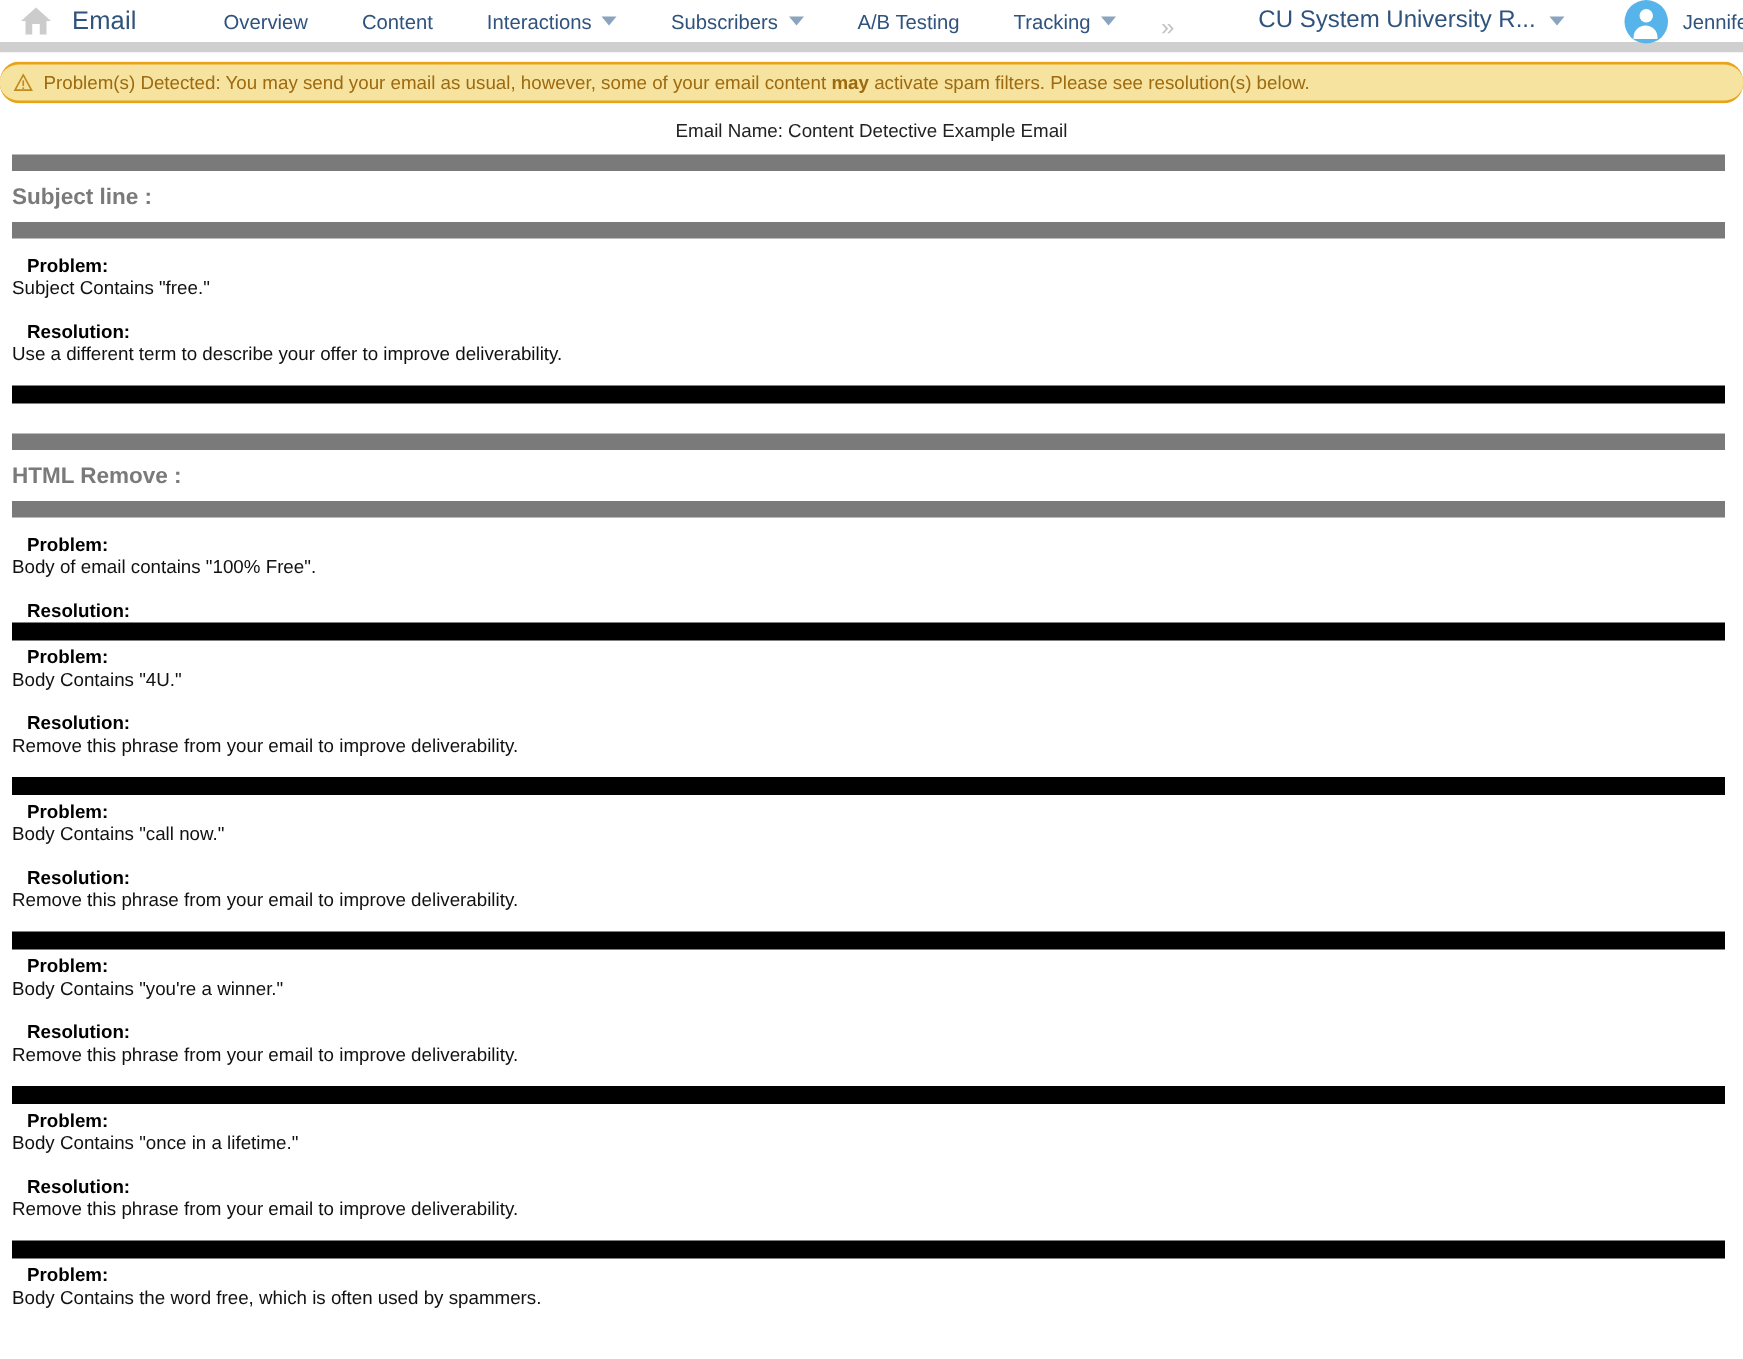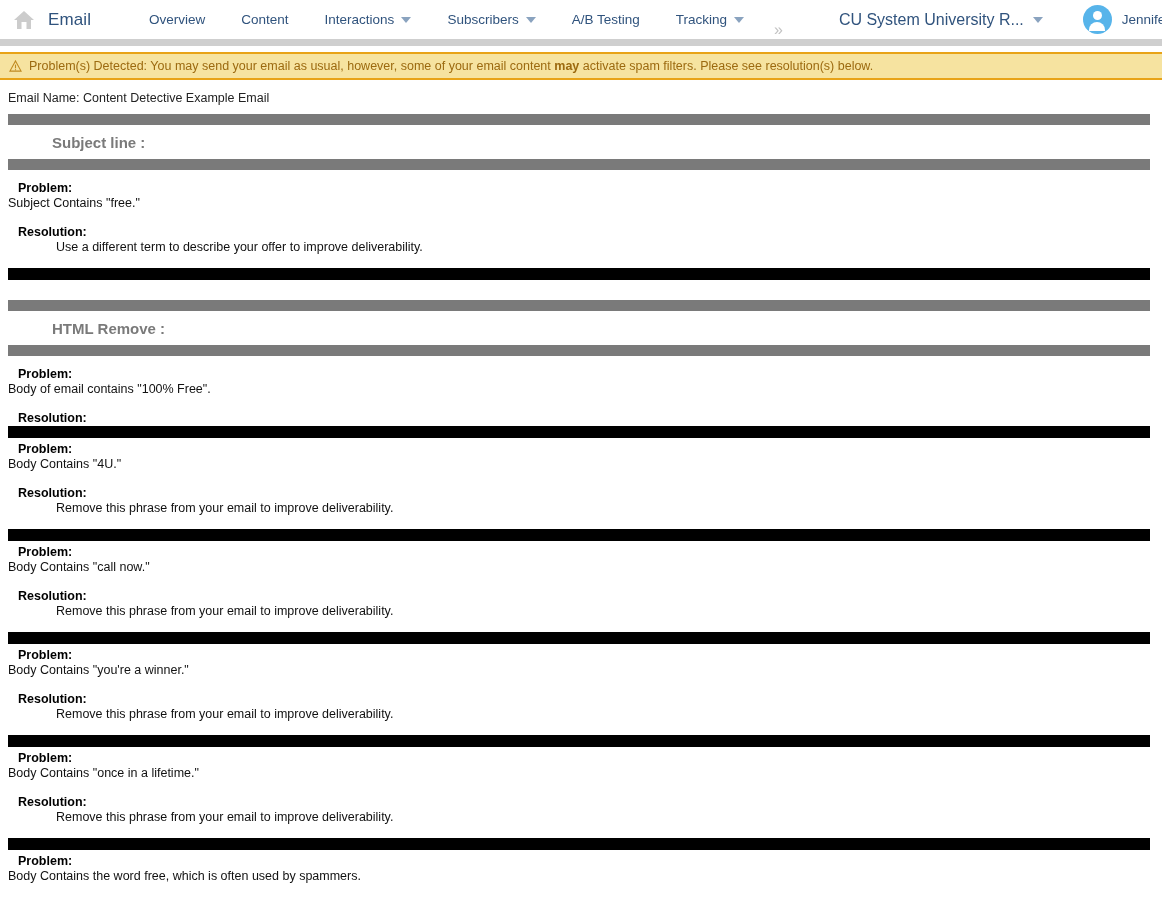--- a/index.html
+++ b/index.html
@@ -5,21 +5,21 @@
   * { box-sizing: border-box; }
   html, body {
     margin: 0; padding: 0;
     background: #ffffff;
     font-family: "Liberation Sans", sans-serif;
   }
   body { width: 1162px; height: 906px; overflow: hidden; position: relative; }
 
   
   .header {
-    height: 39px;
+    height: 28px;
     background: #ffffff;
     display: flex;
     align-items: center;
     position: relative;
   }
   .home-icon {
     margin-left: 13px;
     margin-right: 13px;
     display: flex; align-items: center;
   }
@@ -108,64 +108,65 @@
   .alert {
     background: #f6e3a0;
     border-top: 2px solid #e8a317;
     border-bottom: 2px solid #e8a317;
     height: 28px;
     display: flex;
     align-items: center;
     padding-left: 9px;
     font-size: 12.5px;
     color: #9c6a10;
+    border-radius: 13px;
   }
   .alert .warn-icon { margin-right: 7px; display:flex; align-items:center; }
   .alert b { font-weight: bold; }
 
   
   .content { padding: 0 8px; }
   .email-name {
     font-size: 12.5px;
     color: #222;
     padding: 11px 0 9px 0;
+    text-align: center;
   }
   .bar-gray {
     background: #7a7a7a;
     height: 11px;
     width: 1142px;
     margin: 0;
   }
   .bar-black {
     background: #000000;
     height: 12px;
     width: 1142px;
   }
   .section-title {
     font-size: 15px;
     font-weight: bold;
     color: #7a7a7a;
     padding: 9px 0 8px 0;
-    margin-left: 44px;
   }
   .block { padding-top: 11px; }
   .lbl {
     font-size: 12.5px;
     font-weight: bold;
     color: #000;
     line-height: 15px;
     padding-left: 10px;
   }
   .txt {
     font-size: 12.5px;
     color: #111;
     line-height: 15px;
     padding-bottom: 14px;
   }
-  .txt.last { padding-bottom: 13px; margin-left: 48px; }
+  .txt.last { padding-bottom: 13px; }
   .spacer-20 { height: 20px; }
 </style>
 </head>
 <body>
 
 <div class="header">
   <span class="home-icon">
     <svg width="22" height="20" viewBox="0 0 22 20" aria-hidden="true">
       <path d="M11 1 L21 10 L18 10 L18 19 L13.5 19 L13.5 12 L8.5 12 L8.5 19 L4 19 L4 10 L1 10 Z" fill="#cccccc"></path>
     </svg>

